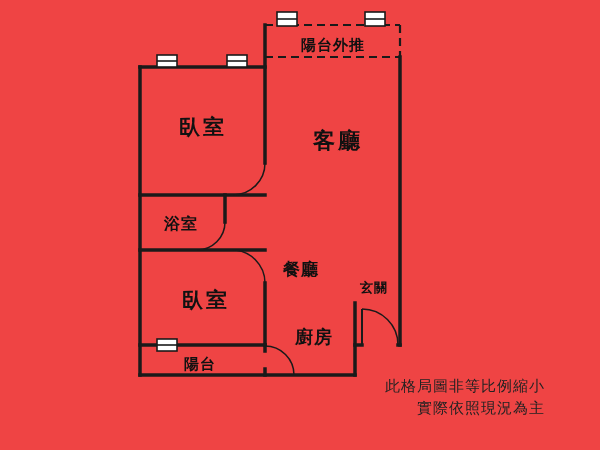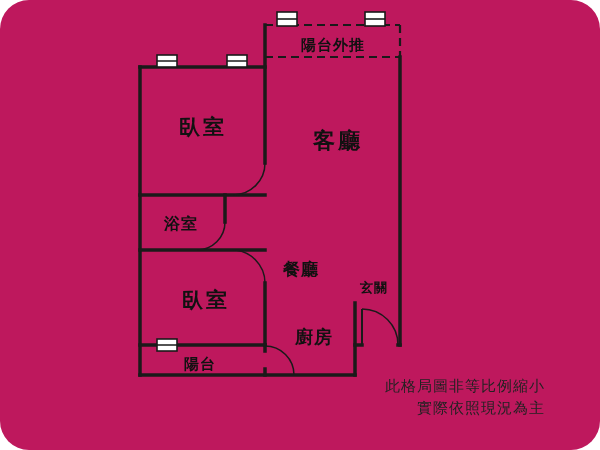--- a/index.html
+++ b/index.html
@@ -1,22 +1,21 @@
 <!DOCTYPE html>
 <html><head>
 <meta charset="utf-8">
 <style>
   html,body{margin:0;padding:0;background:#fff;}
   .stage{
     position:relative;
     width:600px;height:450px;
-    background:#be185d;
+    background:#ef4444;
     font-family:"Liberation Sans", sans-serif;
     overflow:hidden;
-    border-radius:29px;
   }
   svg{display:block;}
   text{
     fill:#111;
     font-family:"Liberation Sans", sans-serif;
   }
   .room-label{font-weight:700;letter-spacing:3px;}
   .small-label{font-weight:700;letter-spacing:1px;}
   .disclaimer{font-weight:400;fill:#222;letter-spacing:1px;}
 </style>

